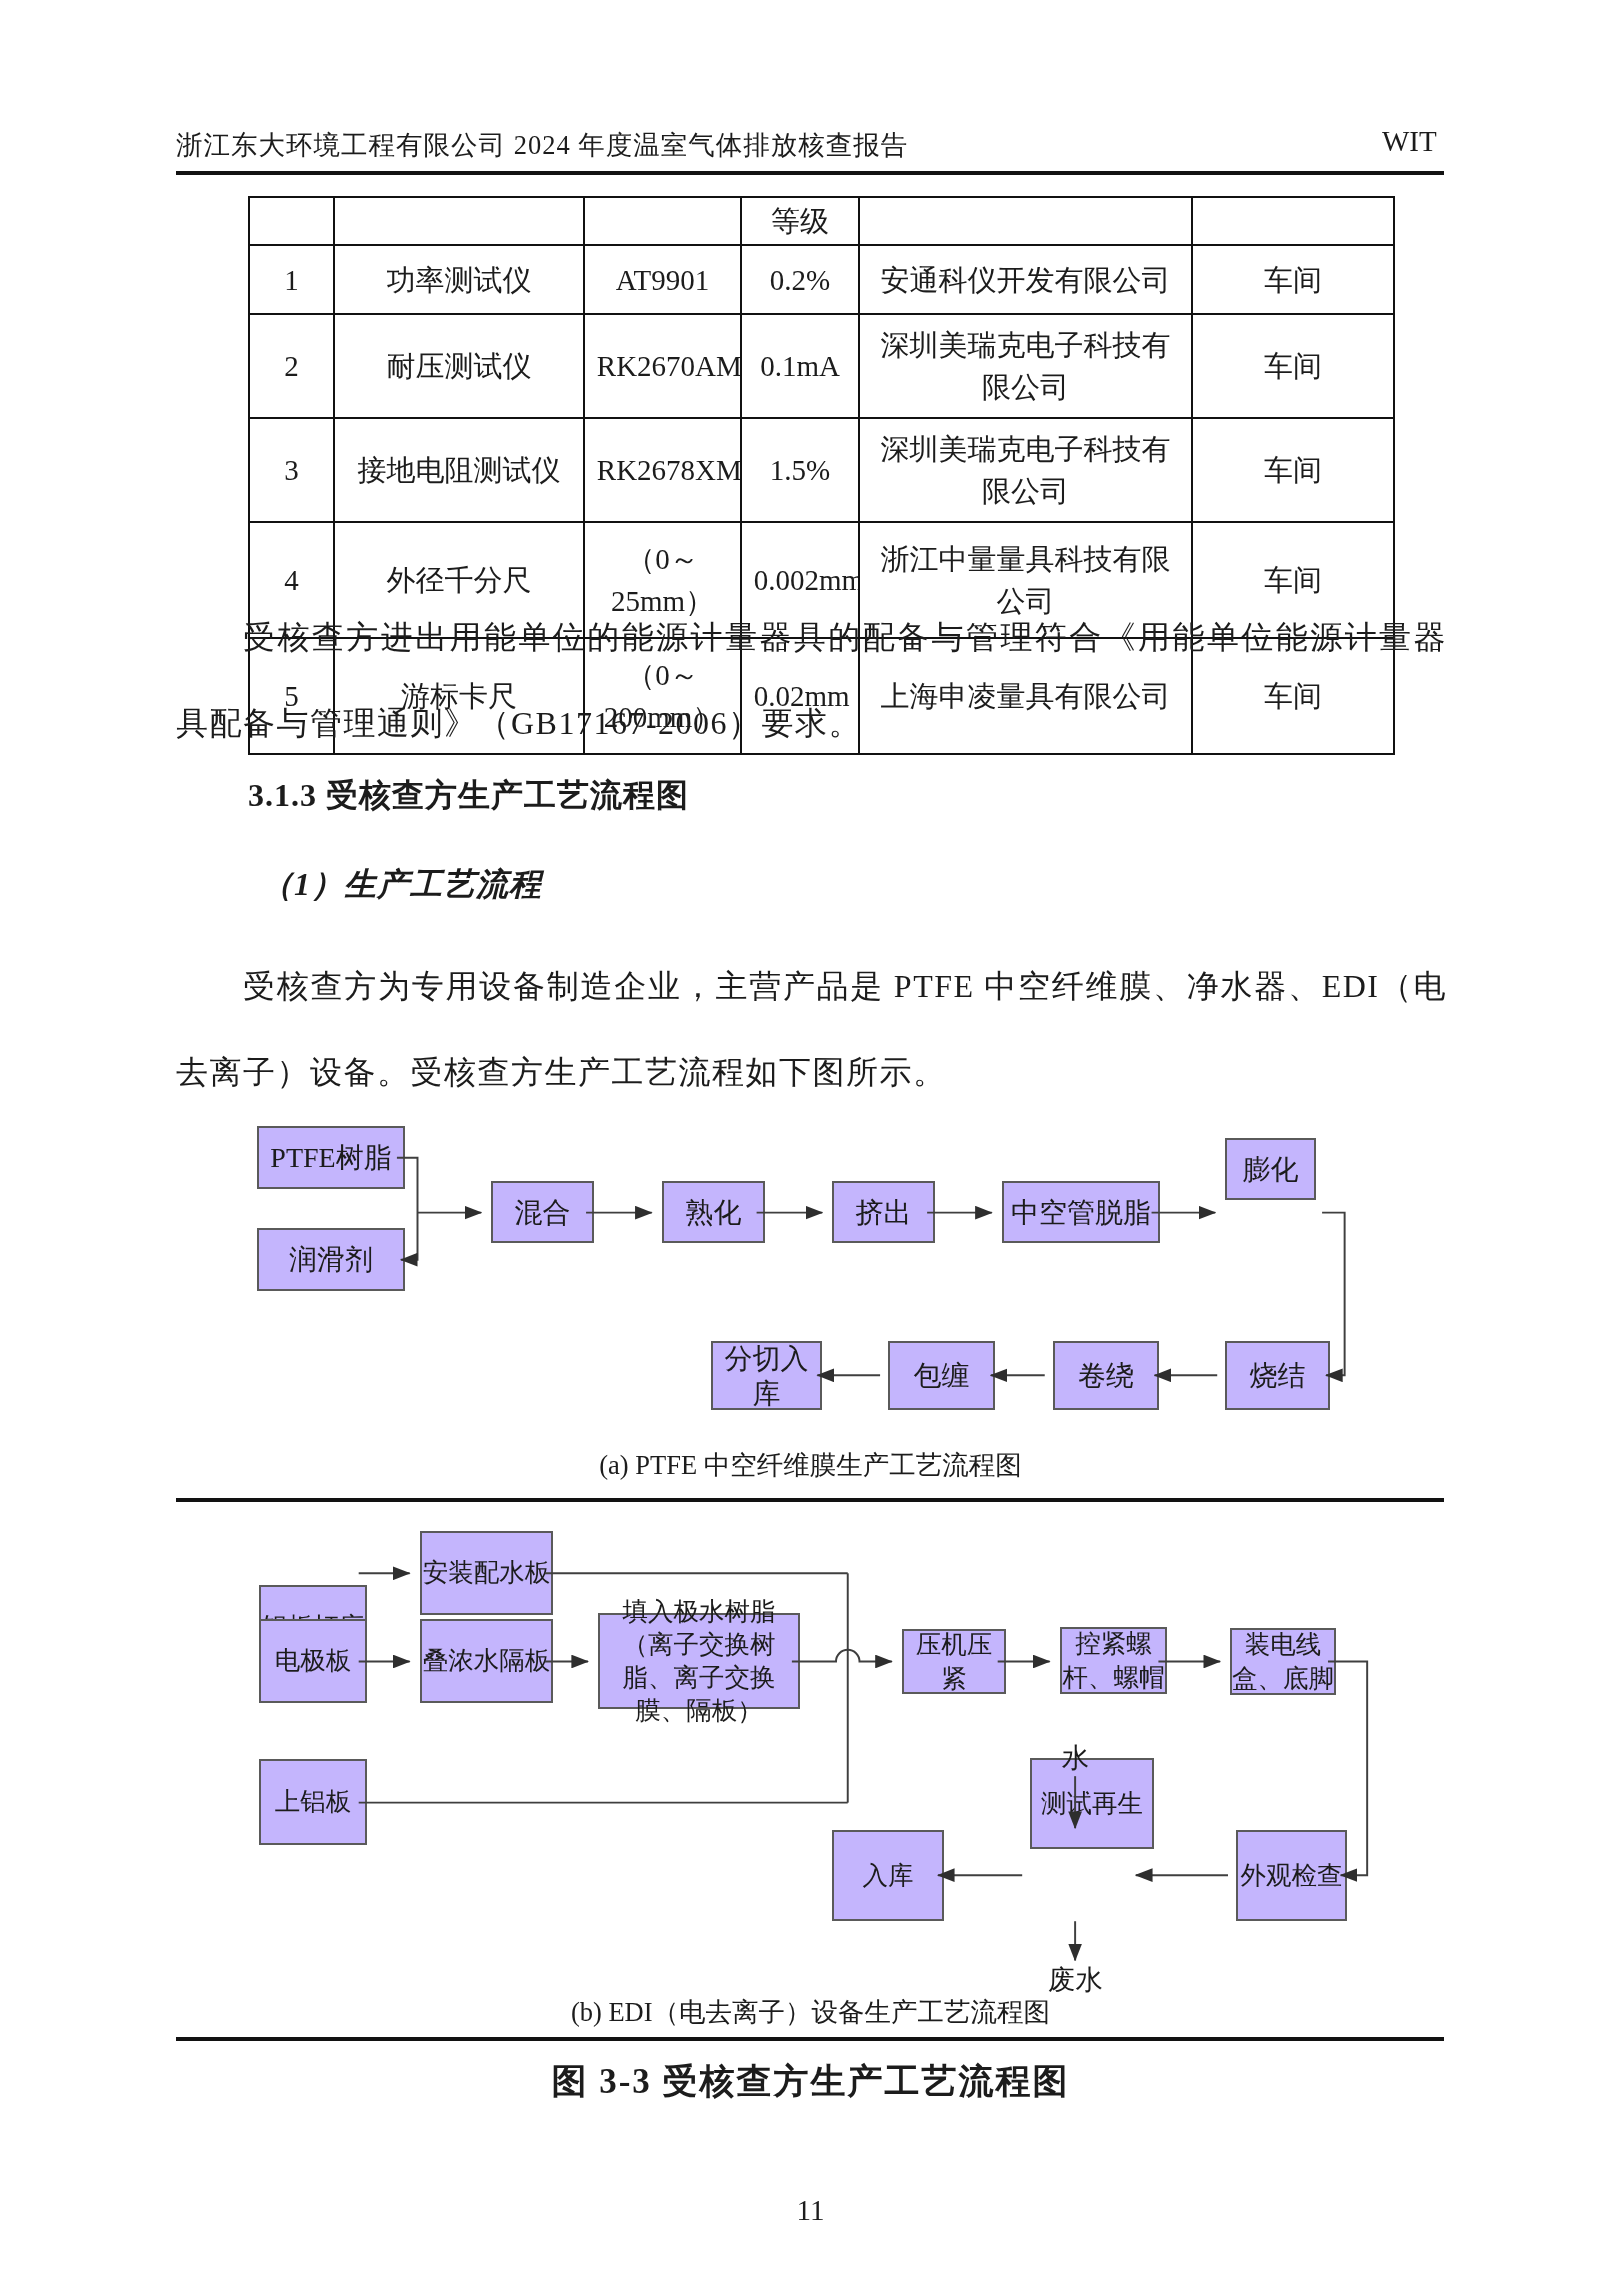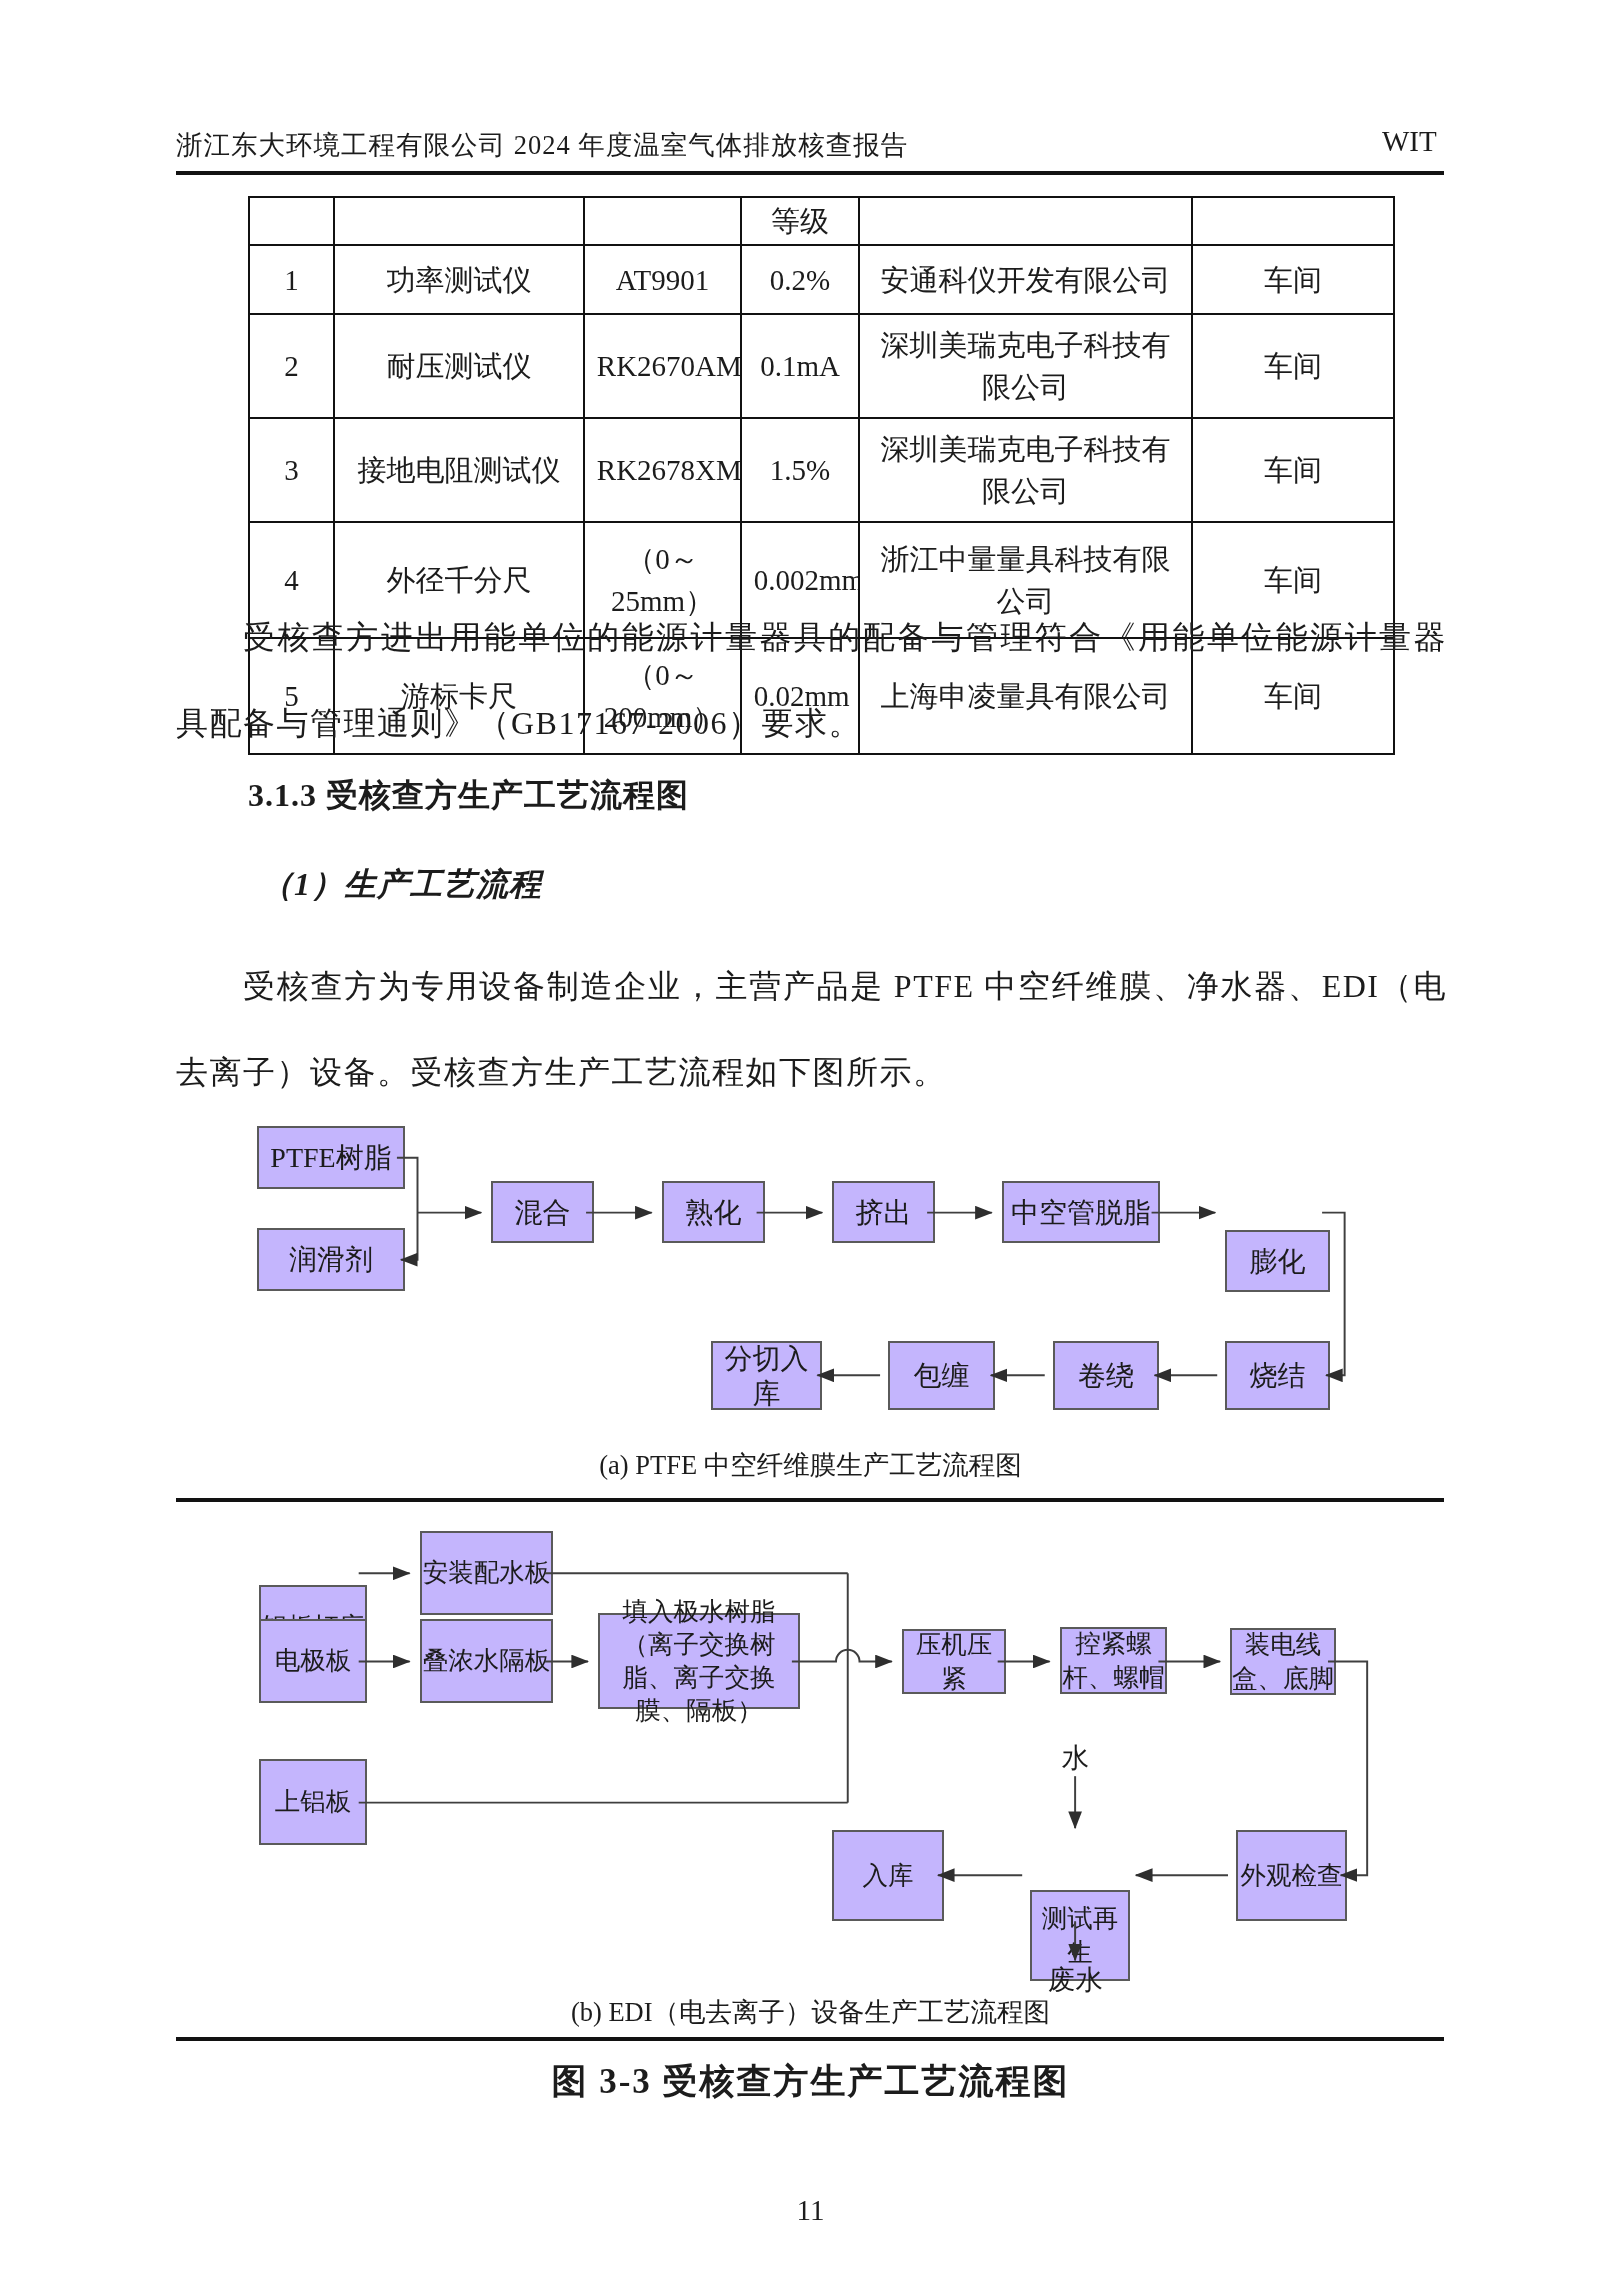--- a/index.html
+++ b/index.html
@@ -120,40 +120,40 @@
   <div class="abs h313">3.1.3 受核查方生产工艺流程图</div>
   <div class="abs h1x">（1）生产工艺流程</div>
   <div class="abs para p2">受核查方为专用设备制造企业，主营产品是 PTFE 中空纤维膜、净水器、EDI（电去离子）设备。受核查方生产工艺流程如下图所示。</div>
 
   <div class="abs fc" style="left:249px;top:1126px;width:148px;height:63px">PTFE树脂</div>
   <div class="abs fc" style="left:249px;top:1228px;width:148px;height:63px">润滑剂</div>
   <div class="abs fc" style="left:483px;top:1181px;width:103px;height:62px">混合</div>
   <div class="abs fc" style="left:654px;top:1181px;width:103px;height:62px">熟化</div>
   <div class="abs fc" style="left:824px;top:1181px;width:103px;height:62px">挤出</div>
   <div class="abs fc" style="left:994px;top:1181px;width:158px;height:62px">中空管脱脂</div>
-  <div class="abs fc" style="left:1217px;top:1230px;width:105px;height:62px">膨化</div>
+  <div class="abs fc" style="left:1217px;top:1138px;width:91px;height:62px">膨化</div>
   <div class="abs fc" style="left:1217px;top:1341px;width:105px;height:69px">烧结</div>
   <div class="abs fc" style="left:1045px;top:1341px;width:106px;height:69px">卷绕</div>
   <div class="abs fc" style="left:880px;top:1341px;width:107px;height:69px">包缠</div>
   <div class="abs fc" style="left:703px;top:1341px;width:111px;height:69px">分切入库</div>
   <div class="abs cap cap-a">(a) PTFE 中空纤维膜生产工艺流程图</div>
 
   <div class="abs rule rule-a"></div>
 
   <div class="abs fc fcb" style="left:251px;top:1585px;width:108px;height:84px">铝板打底</div>
   <div class="abs fc fcb" style="left:412px;top:1531px;width:133px;height:84px">安装配水板</div>
   <div class="abs fc fcb" style="left:251px;top:1619px;width:108px;height:84px">电极板</div>
   <div class="abs fc fcb" style="left:412px;top:1619px;width:133px;height:84px">叠浓水隔板</div>
   <div class="abs fc fcb" style="left:590px;top:1613px;width:202px;height:96px;padding:0 3.9px">填入极水树脂（离子交换树脂、离子交换膜、隔板）</div>
   <div class="abs fc fcb" style="left:251px;top:1759px;width:108px;height:86px">上铝板</div>
   <div class="abs fc fcb" style="left:894px;top:1629px;width:104px;height:65px">压机压紧</div>
   <div class="abs fc fcb" style="left:1052px;top:1627px;width:107px;height:67px">控紧螺杆、螺帽</div>
   <div class="abs fc fcb" style="left:1222px;top:1628px;width:106px;height:67px">装电线盒、底脚</div>
   <div class="abs fc fcb" style="left:824px;top:1830px;width:112px;height:91px">入库</div>
-  <div class="abs fc fcb" style="left:1022px;top:1890px;width:100px;height:91px">测试再生</div>
+  <div class="abs fc fcb" style="left:1022px;top:1758px;width:124px;height:91px">测试再生</div>
   <div class="abs fc fcb" style="left:1228px;top:1830px;width:111px;height:91px">外观检查</div>
 
   <div class="abs fc-lbl" style="left:1042px;top:1740px;width:67px">水</div>
   <div class="abs fc-lbl" style="left:1042px;top:1962px;width:67px">废水</div>
 
   <div class="abs cap cap-b">(b) EDI（电去离子）设备生产工艺流程图</div>
 
   <div class="abs rule rule-b"></div>
 
   <div class="abs fig-title">图 3-3 受核查方生产工艺流程图</div>

